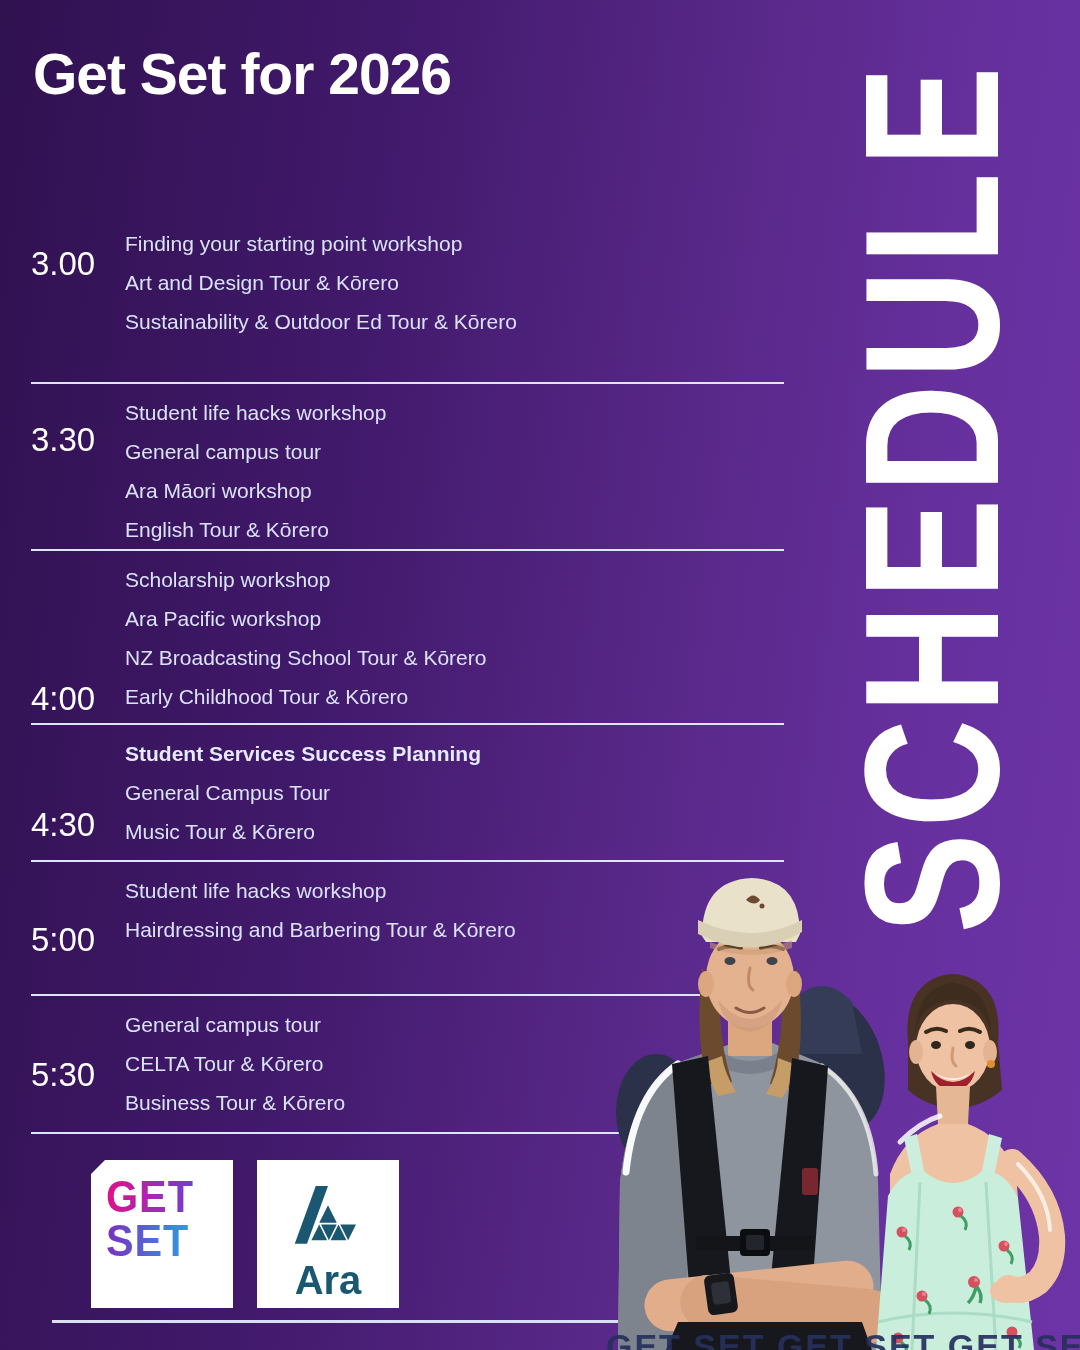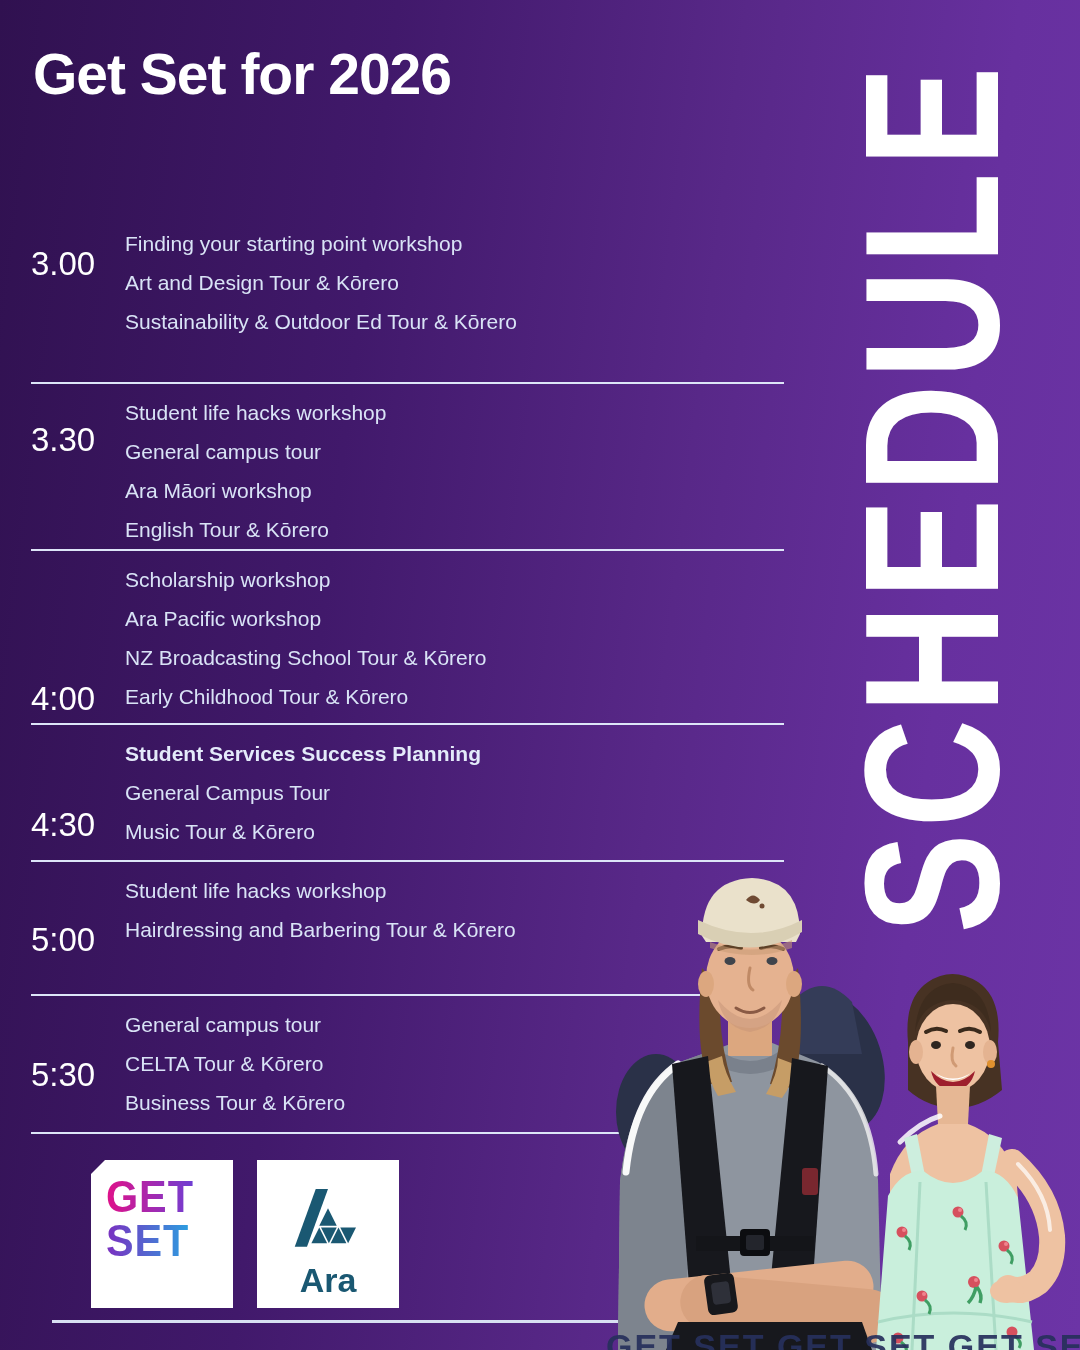--- a/index.html
+++ b/index.html
@@ -49,21 +49,21 @@
   .logo-box{background:#ffffff;width:142px;height:148px;box-sizing:border-box;}
   .logo-getset{clip-path:polygon(14px 0,100% 0,100% 100%,0 100%,0 14px);padding:15px 0 0 15px;}
   .getset-word{
     font-size:45px;line-height:44px;font-weight:900;letter-spacing:1px;
     transform:scaleX(.92);transform-origin:left;
     -webkit-background-clip:text;background-clip:text;color:transparent;width:max-content;
   }
   .gw1{background-image:linear-gradient(90deg,#e01189,#6d3fd4);-webkit-background-clip:text;background-clip:text;}
   .gw2{background-image:linear-gradient(90deg,#7b2fc0,#2b9fe0);-webkit-background-clip:text;background-clip:text;}
   .logo-ara{display:flex;flex-direction:column;align-items:center;justify-content:center;padding-top:6px;}
-  .ara-label{font-size:34px;font-weight:800;color:#1a5872;margin-top:2px;}
+  .ara-label{font-size:40px;font-weight:800;color:#1a5872;margin-top:2px;}
   
   .bottom-line{position:absolute;left:52px;top:1320px;width:566px;height:3px;background:#d8e0f2;}
   .ticker{
     position:absolute;left:606px;bottom:-16px;width:474px;overflow:hidden;
     font-size:34px;font-weight:900;letter-spacing:2px;white-space:nowrap;
     color:#27305c;opacity:.92;z-index:5;
   }
 </style>
 </head>
 <body>

